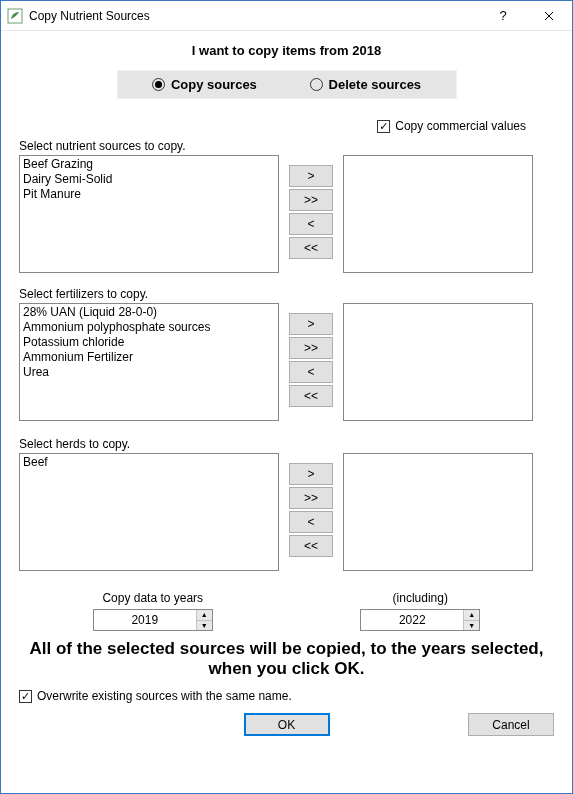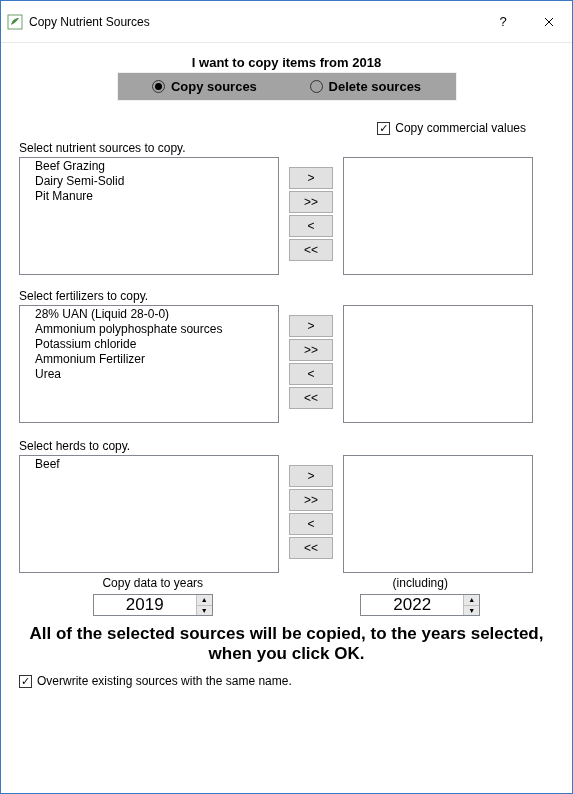--- a/index.html
+++ b/index.html
@@ -12,21 +12,21 @@
   }
   .window {
     width: 573px;
     height: 794px;
     border: 1px solid #3a78c3;
     background: #fff;
     display: flex;
     flex-direction: column;
   }
   .titlebar {
-    height: 42px;
+    height: 30px;
     background: #fff;
     display: flex;
     align-items: center;
     padding: 0 0 0 6px;
     border-bottom: 1px solid #e8e8e8;
   }
   .titlebar .app-icon {
     width: 16px; height: 16px;
     margin-right: 6px;
     display: inline-flex;
@@ -52,24 +52,24 @@
     flex-direction: column;
   }
   .copy-header {
     margin: 2px auto 2px auto;
     width: 340px;
     text-align: center;
   }
   .copy-header .heading {
     font-weight: bold;
     font-size: 13px;
-    margin-bottom: 2px;
+    margin-bottom: 12px;
   }
   .radio-row {
-    background: #a3a3a3;
+    background: #e5e5e5;
     border: 1px solid #f0f0f0;
     padding: 6px 8px;
     display: flex;
     justify-content: space-around;
     align-items: center;
   }
   .radio-opt {
     display: flex;
     align-items: center;
     gap: 6px;
@@ -117,21 +117,21 @@
   }
   .list-row {
     display: flex;
     align-items: flex-start;
     gap: 10px;
   }
   .listbox {
     border: 1px solid #828790;
     width: 260px;
     height: 118px;
-    padding: 1px 15px;
+    padding: 1px 3px;
     overflow: hidden;
     background: #fff;
     font-size: 12px;
     line-height: 15px;
   }
   .listbox.right { width: 190px; }
   .list-item { white-space: nowrap; }
   .move-btns {
     display: flex;
     flex-direction: column;
@@ -145,40 +145,40 @@
     border: 1px solid #adadad;
     font-size: 12px;
     display: inline-flex;
     align-items: center;
     justify-content: center;
     font-family: "Segoe UI", sans-serif;
   }
   .years-row {
     display: flex;
     justify-content: space-around;
-    margin-top: 3px;
+    margin-top: 20px;
   }
   .year-block {
     text-align: center;
     width: 200px;
   }
   .year-block .yl { line-height: 14px; }
   .spinner {
     margin: 4px auto 0 auto;
     width: 120px;
     height: 22px;
     border: 1px solid #828790;
     display: flex;
     align-items: stretch;
     background: #fff;
   }
   .spinner .val {
     flex: 1;
     text-align: center;
-    font-size: 17px;
+    font-size: 12px;
     line-height: 20px;
   }
   .spinner .arrows {
     width: 16px;
     display: flex;
     flex-direction: column;
     border-left: 1px solid #c0c0c0;
   }
   .spinner .arrow {
     flex: 1;
@@ -350,15 +350,19 @@
 
     <div class="note">All of the selected sources will be copied, to the years selected, when you click OK.</div>
 
     <div class="overwrite-row">
       <div class="checkbox">
         <span class="chk-box">✓</span>
         <span>Overwrite existing sources with the same name.</span>
       </div>
     </div>
 
+    <div class="btn-row">
+      <div class="btn ok">OK</div>
+      <div class="btn cancel">Cancel</div>
+    </div>
 
   </div>
 </div>
 
 </body></html>

